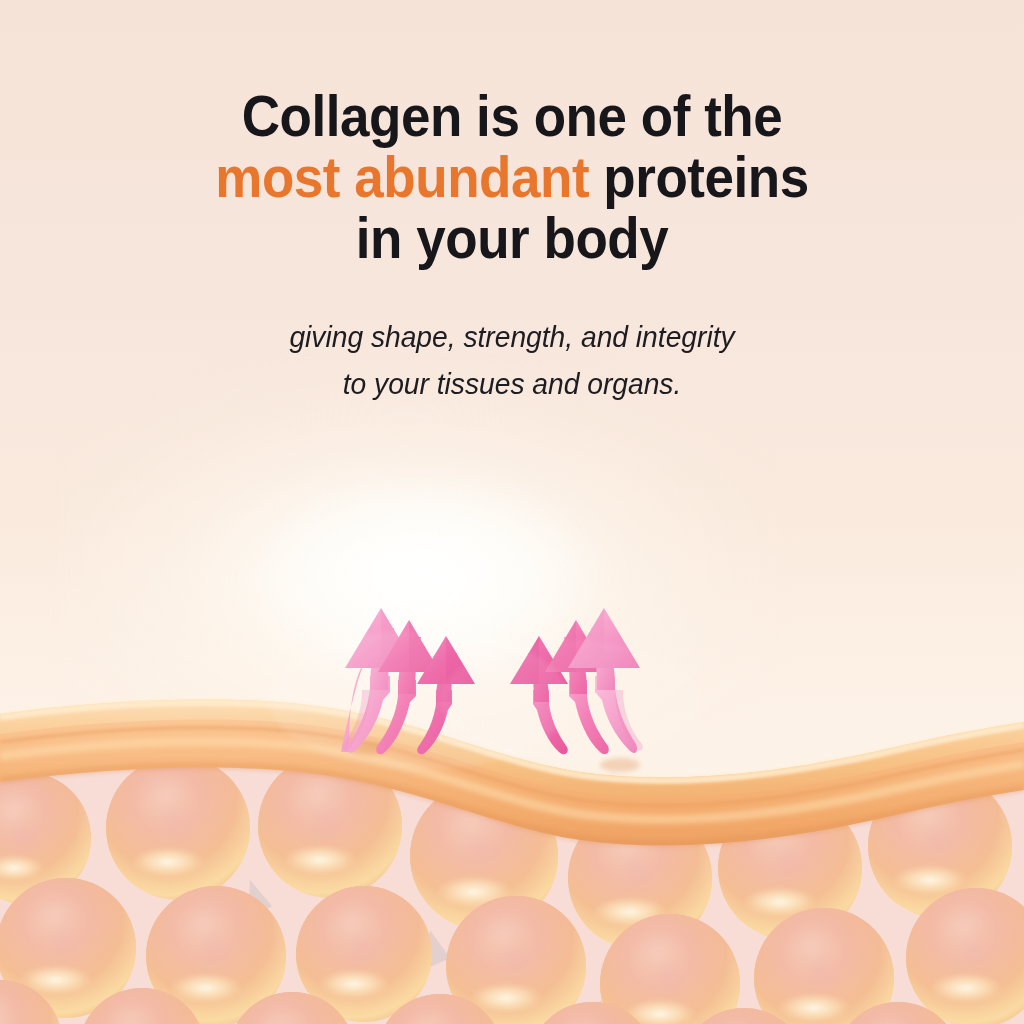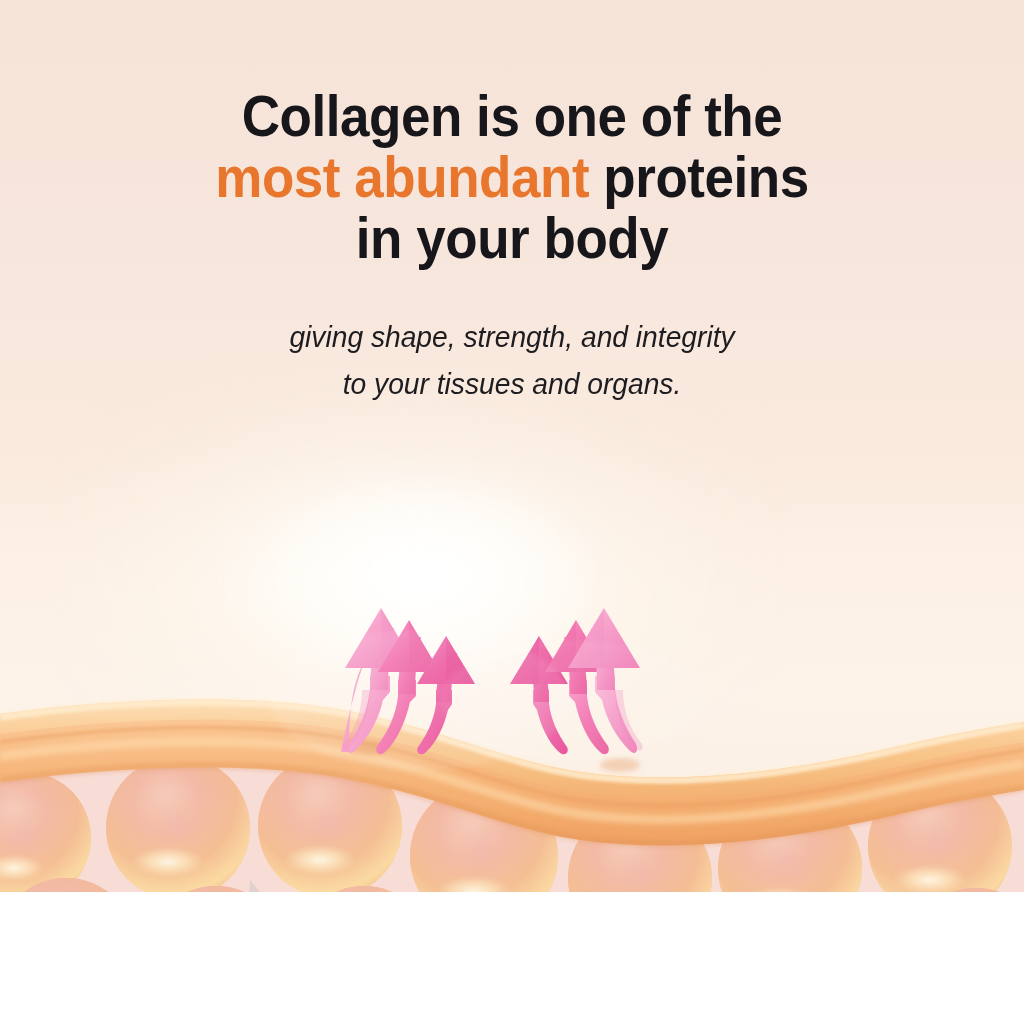--- a/index.html
+++ b/index.html
@@ -3,21 +3,21 @@
 <meta charset="utf-8">
 <style>
   html, body {
     margin: 0;
     padding: 0;
     background: #ffffff;
   }
   #poster {
     position: relative;
     width: 1024px;
-    height: 892px;
+    height: 1024px;
     overflow: hidden;
     font-family: "Liberation Sans", sans-serif;
     background: #f6e4da;
     text-decoration: underline;
   }
 
   
   .bg-base {
     position: absolute;
     inset: 0;

